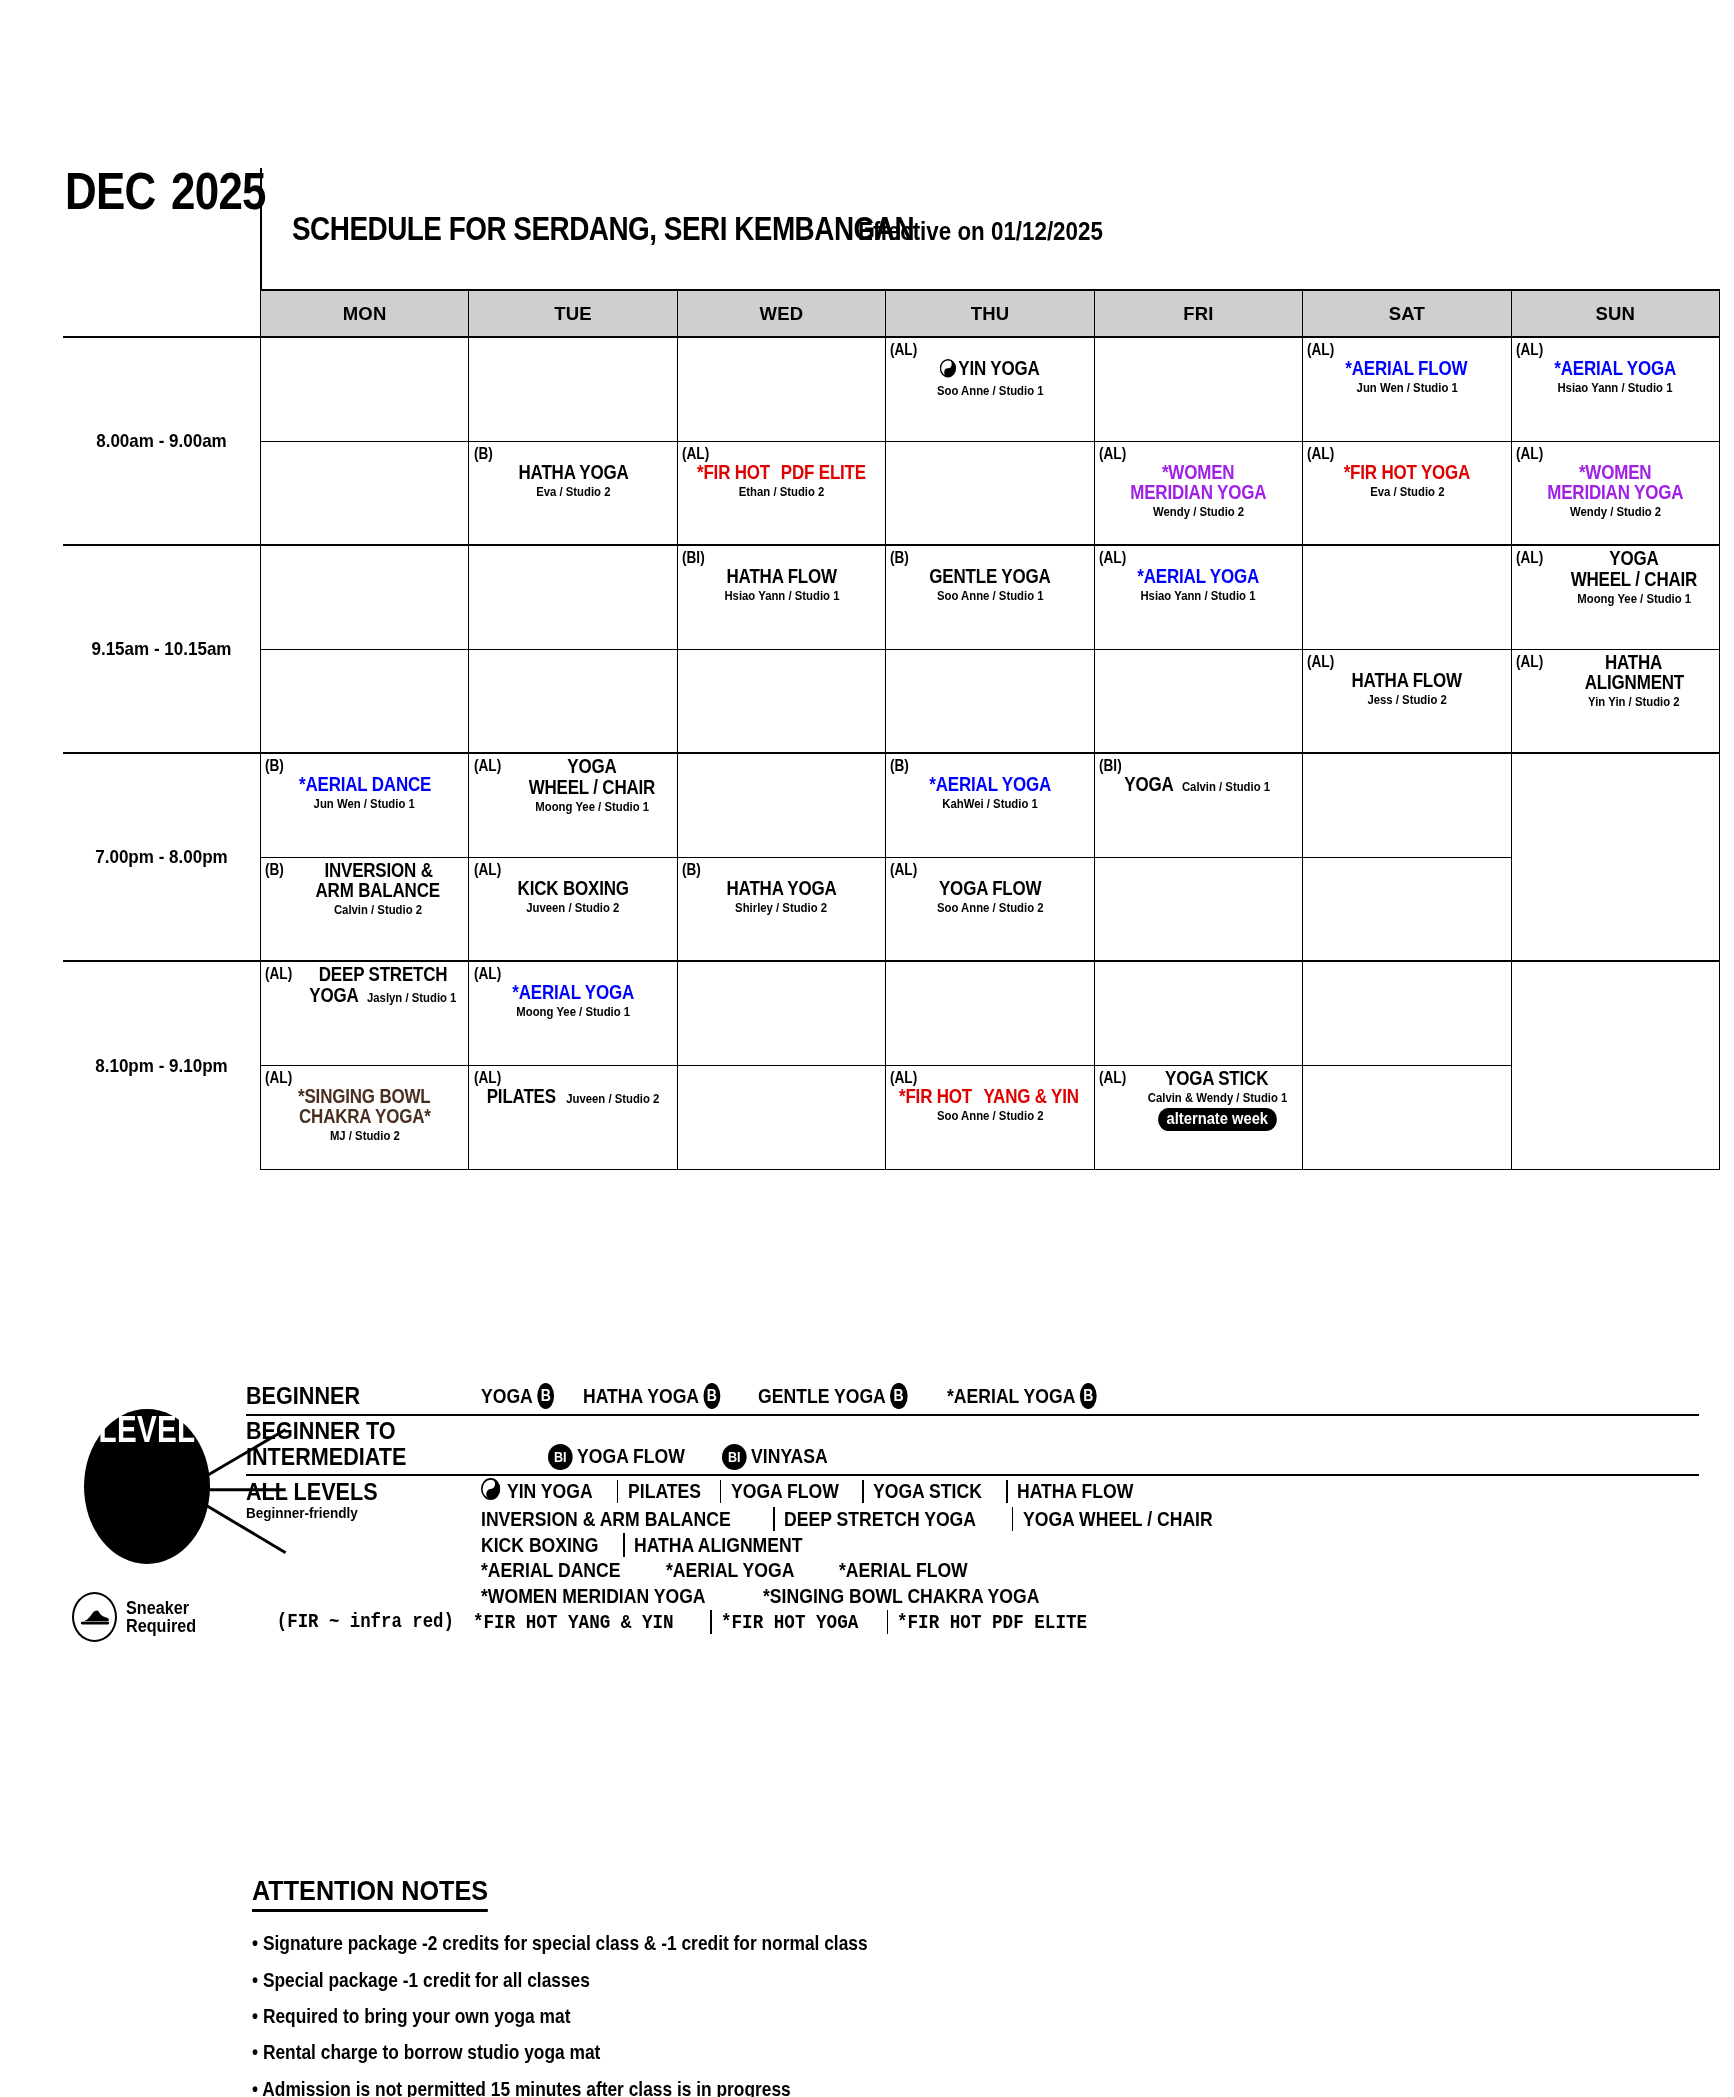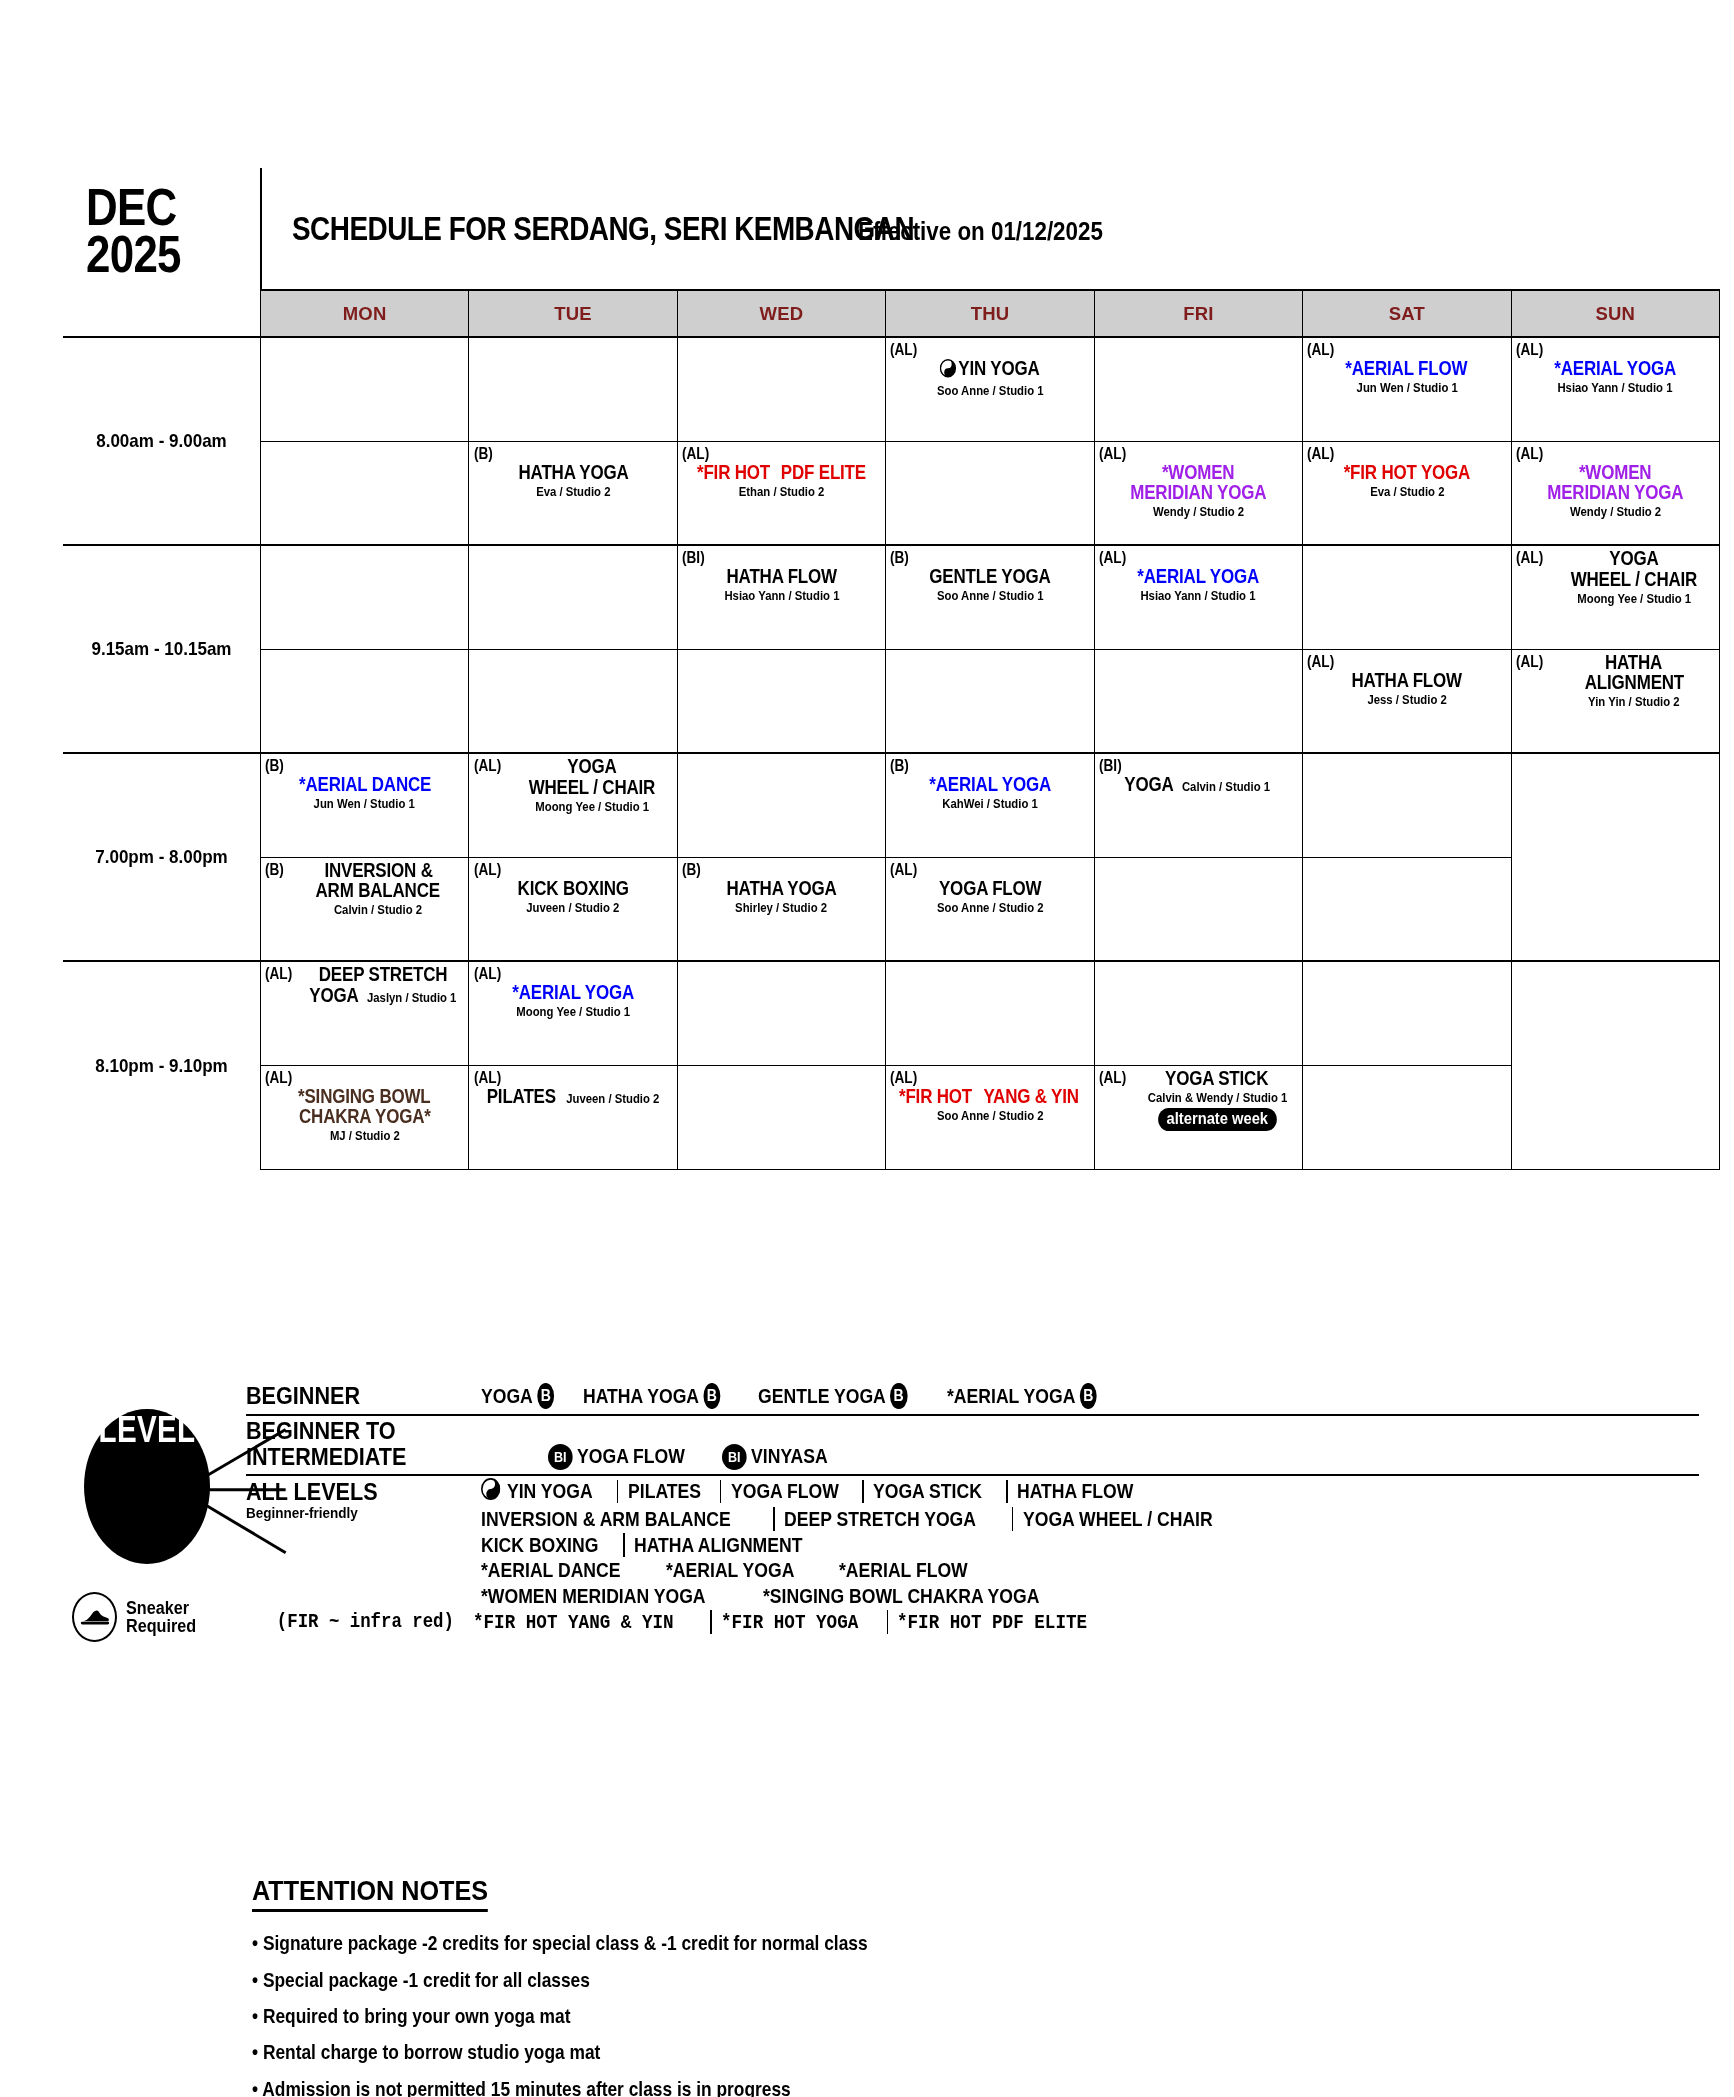--- a/index.html
+++ b/index.html
@@ -14,21 +14,21 @@
 
   
   .header-row {
     position: absolute;
     left: 63px; top: 168px;
     width: 1657px; height: 126px;
     display: flex; align-items: stretch;
   }
   .month-block {
     width: 197px;
-    display: flex; flex-direction: column;
+    display: flex; flex-direction: row;
     justify-content: center; align-items: flex-start;
     padding-left: 23px;
   }
   .month-name, .month-year {
     font-family: "Liberation Sans Narrow", "Liberation Sans", sans-serif;
     font-weight: 900;
     font-size: 51px;
     line-height: 0.93;
     letter-spacing: -0.8px;
     transform: scaleX(0.86);
@@ -70,21 +70,21 @@
 
   table.sched th.dayhead {
     background: #cfcfcf;
     border: 0.8px solid #000;
     border-top: 2.9px solid #000;
     height: 47px;
     font-weight: 900;
     font-size: 18.5px;
     letter-spacing: 0.2px;
     transform: none;
-    color: #7f1d1d;
+    color: #000000;
   }
   th.corner { border: none; background: #fff; }
 
   td.timecell {
     border: none;
     border-top: 2.9px solid #000;
     text-align: center;
     vertical-align: middle;
     font-weight: 900;
     font-size: 18.5px;

